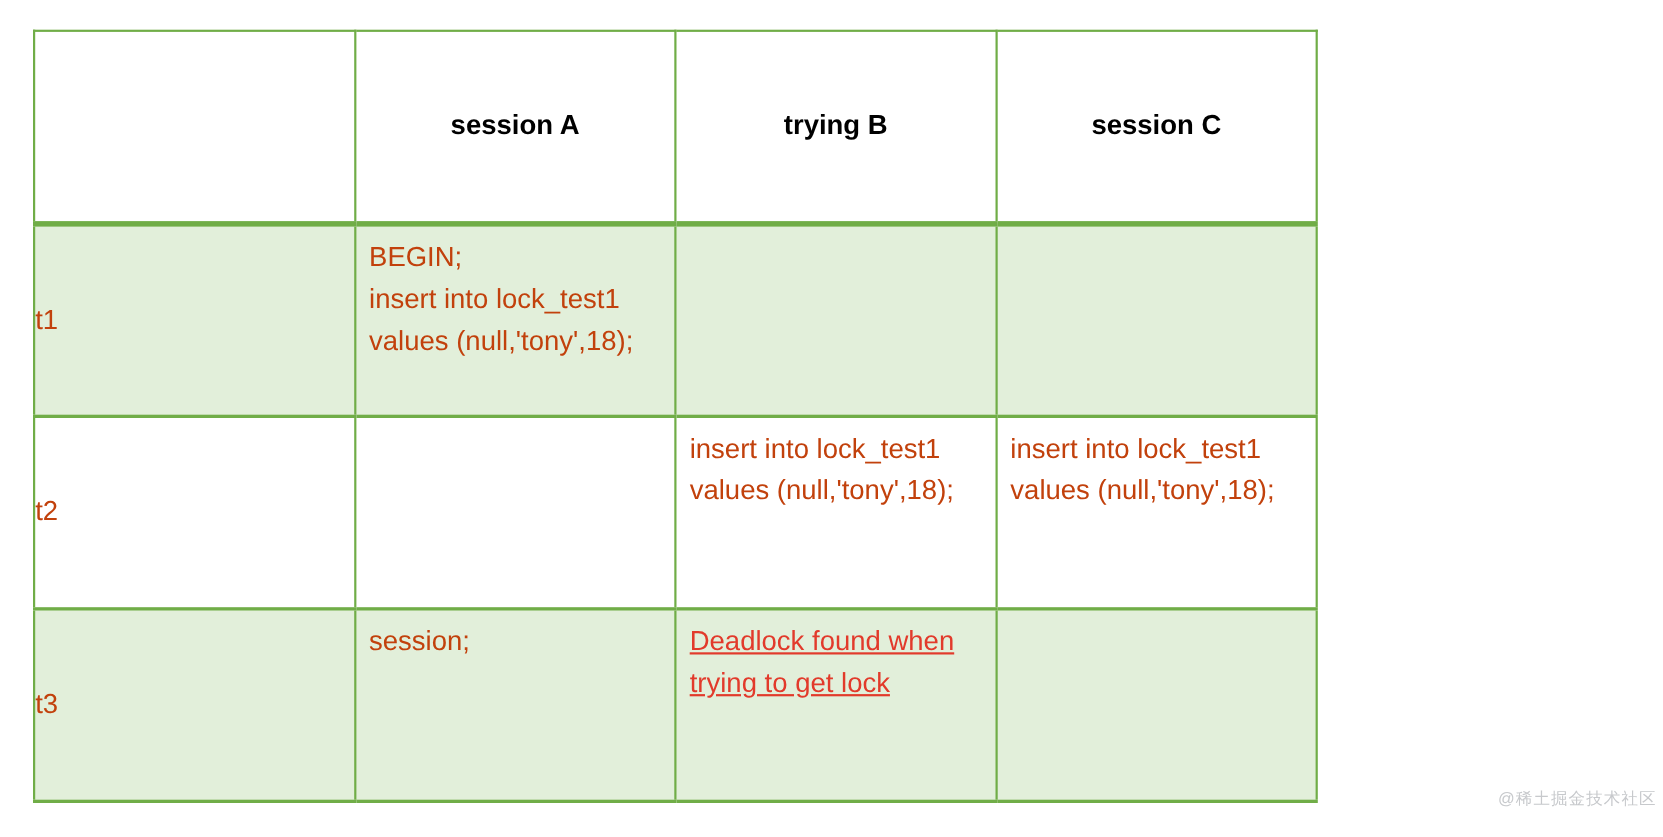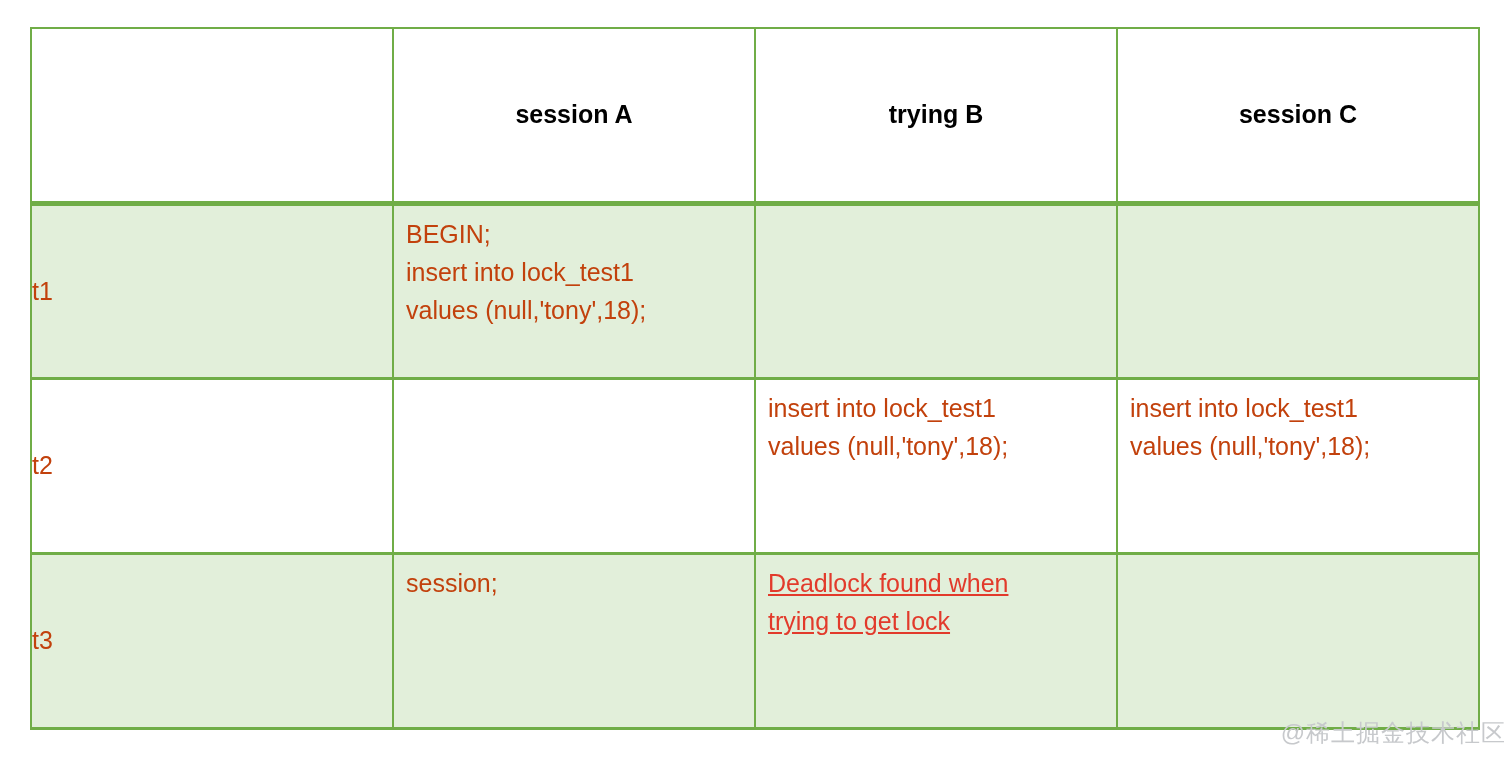--- a/index.html
+++ b/index.html
@@ -12,21 +12,21 @@
     position: relative;
   }
   .page {
     position: absolute;
     inset: 0;
   }
   table.lock-table {
     position: absolute;
     left: 30px;
     top: 27px;
-    width: 1450px;
+    width: 1168px;
     height: 701px;
     border-collapse: collapse;
     table-layout: fixed;
   }
   table.lock-table td, table.lock-table th {
     border: 2px solid var(--border-green);
     width: 25%;
     color: #c2410c;
     font-size: 25px;
   }
@@ -54,21 +54,21 @@
     text-align: left;
     padding: 9px 12px;
     line-height: 38px;
     white-space: pre-line;
   }
   td.content-cell.alert { color: var(--alert-red); text-decoration: underline; }
   .watermark {
     position: absolute;
     right: 6px;
     top: 717px;
-    font-size: 24px;
+    font-size: 15px;
     color: #c7c9cc;
     letter-spacing: 1px;
     z-index: 2;
   }
 </style>
 </head>
 <body>
 
 <div class="page">
   <table class="lock-table">

